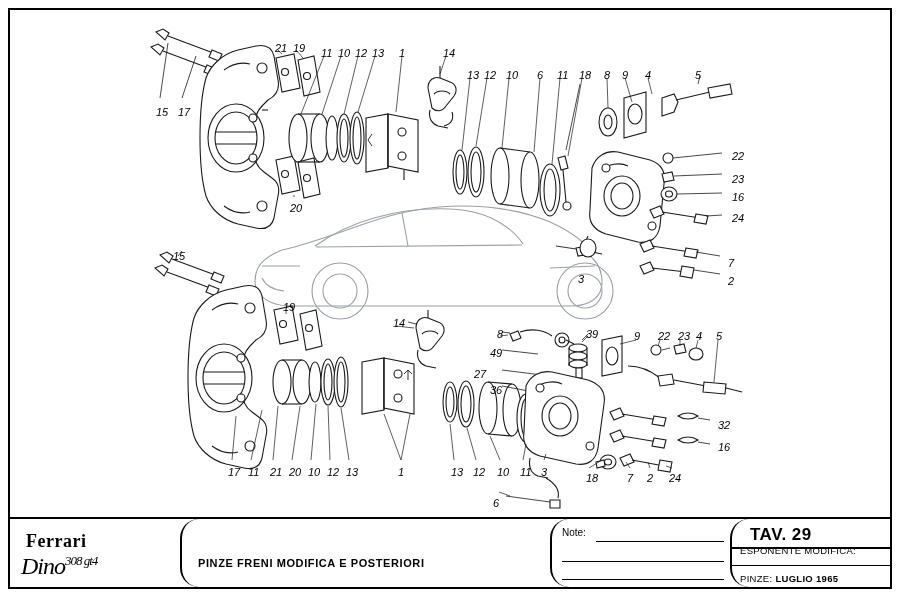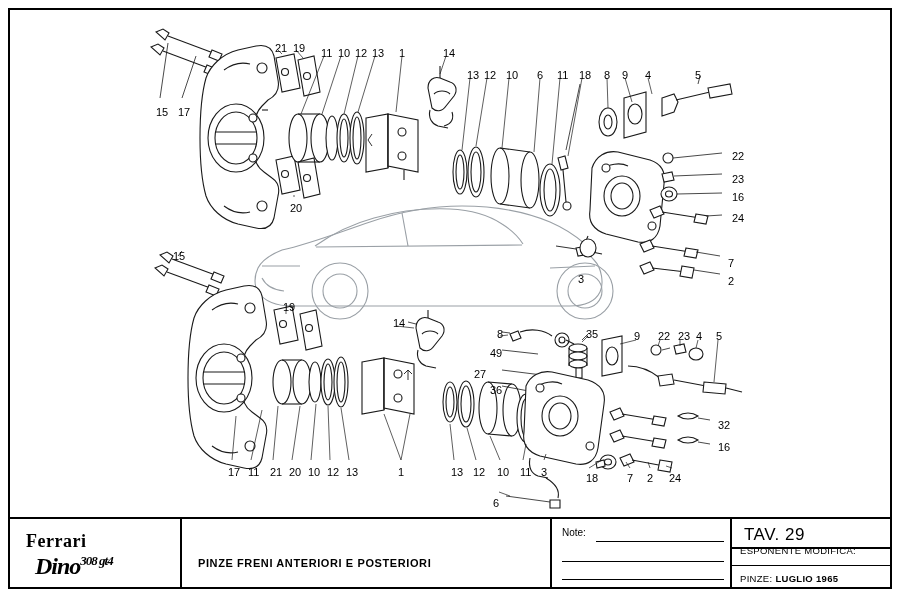--- a/index.html
+++ b/index.html
@@ -1,45 +1,45 @@
 <!DOCTYPE html>
 <html><head>
 <meta charset="utf-8">
 <style>
   html,body{margin:0;padding:0;background:#ffffff;}
   body{font-family:"Liberation Sans", sans-serif;}
   #page{position:relative;width:900px;height:597px;background:#ffffff;overflow:hidden;}
 
   .frame{position:absolute;left:8px;top:8px;width:884px;height:581px;border:2px solid #000;box-sizing:border-box;}
 
-  .diagram-area{position:absolute;left:10px;top:10px;width:772px;height:505px;}
+  .diagram-area{position:absolute;left:10px;top:10px;width:772px;height:505px;font-style:italic;}
 
   svg{display:block;}
 
   
   .num{position:absolute;font-family:"Liberation Sans", sans-serif;font-size:11px;color:#000;font-weight:400;line-height:1;white-space:nowrap;}
 
   
   .titleblock{position:absolute;left:10px;top:517px;width:880px;height:70px;border-top:2px solid #000;box-sizing:border-box;}
-  .tb-cell{position:absolute;box-sizing:border-box;}
+  .tb-cell{position:absolute;box-sizing:border-box;border-radius:19px;}
 
   .brand{left:0;top:0;width:170px;height:68px;}
   .brand-name{position:absolute;left:16px;top:12px;font-family:"Liberation Serif", serif;font-weight:bold;font-size:18px;letter-spacing:0.5px;}
-  .brand-sub{position:absolute;left:25px;top:34px;font-family:"Liberation Serif", serif;font-style:italic;font-weight:bold;font-size:24px;letter-spacing:-1px;}
+  .brand-sub{position:absolute;left:11px;top:34px;font-family:"Liberation Serif", serif;font-style:italic;font-weight:normal;font-size:24px;letter-spacing:-1px;}
   .brand-sub sup{font-size:13px;}
 
   .desc{left:170px;top:0;width:370px;height:68px;border-left:2px solid #000;}
   .desc-text{position:absolute;left:16px;top:38px;font-size:11px;font-weight:bold;letter-spacing:0.6px;}
 
   .notes{left:540px;top:0;width:180px;height:68px;border-left:2px solid #000;}
   .notes-label{position:absolute;left:10px;top:8px;font-size:10px;}
   .rule{position:absolute;height:1px;background:#000;}
 
   .tav{left:720px;top:0;width:160px;height:68px;border-left:2px solid #000;}
-  .tav-num{position:absolute;left:12px;top:6px;font-size:17px;font-weight:normal;letter-spacing:0.5px;}
+  .tav-num{position:absolute;left:18px;top:6px;font-size:17px;font-weight:bold;letter-spacing:0.5px;}
   .tav-div{position:absolute;left:0;width:160px;height:2px;background:#000;}
   .tav-esp{position:absolute;left:8px;top:26px;font-size:9.5px;letter-spacing:0.3px;}
   .tav-data{position:absolute;left:8px;top:54px;font-size:9.5px;letter-spacing:0.3px;}
   .tav-data b{font-weight:bold;}
 </style>
 </head>
 <body>
 
 <div id="page">
 
@@ -447,21 +447,21 @@
         <div class="num" style="left: 722px; top: 164px;">23</div>
         <div class="num" style="left: 722px; top: 182px;">16</div>
         <div class="num" style="left: 722px; top: 203px;">24</div>
         <div class="num" style="left: 718px; top: 248px;">7</div>
         <div class="num" style="left: 718px; top: 266px;">2</div>
         <div class="num" style="left: 568px; top: 264px;">3</div>
         <div class="num" style="left: 163px; top: 241px;">15</div>
         <div class="num" style="left: 273px; top: 292px;">19</div>
         <div class="num" style="left: 383px; top: 308px;">14</div>
         <div class="num" style="left: 487px; top: 319px;">8</div>
-        <div class="num" style="left: 576px; top: 319px;">35</div>
+        <div class="num" style="left: 576px; top: 319px;">39</div>
         <div class="num" style="left: 624px; top: 321px;">9</div>
         <div class="num" style="left: 648px; top: 321px;">22</div>
         <div class="num" style="left: 668px; top: 321px;">23</div>
         <div class="num" style="left: 686px; top: 321px;">4</div>
         <div class="num" style="left: 706px; top: 321px;">5</div>
         <div class="num" style="left: 480px; top: 338px;">49</div>
         <div class="num" style="left: 464px; top: 359px;">27</div>
         <div class="num" style="left: 480px; top: 375px;">36</div>
         <div class="num" style="left: 708px; top: 410px;">32</div>
         <div class="num" style="left: 708px; top: 432px;">16</div>
@@ -487,21 +487,21 @@
   </div>
 
   <div class="titleblock">
 
     <div class="tb-cell brand">
       <div class="brand-name">Ferrari</div>
       <div class="brand-sub"><span>Dino</span><sup>308 gt4</sup></div>
     </div>
 
     <div class="tb-cell desc">
-      <div class="desc-text">PINZE FRENI ANTERIORI E POSTERIORI</div>
+      <div class="desc-text">PINZE FRENI MODIFICA E POSTERIORI</div>
     </div>
 
     <div class="tb-cell notes">
       <div class="notes-label">Note:</div>
       <div class="rule" style="left:44px;top:22px;width:128px;"></div>
       <div class="rule" style="left:10px;top:42px;width:162px;"></div>
       <div class="rule" style="left:10px;top:60px;width:162px;"></div>
     </div>
 
     <div class="tb-cell tav">

